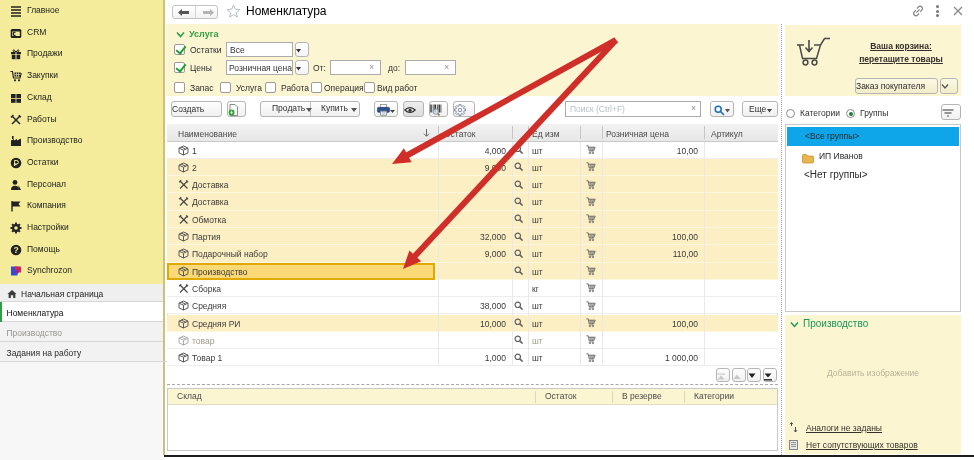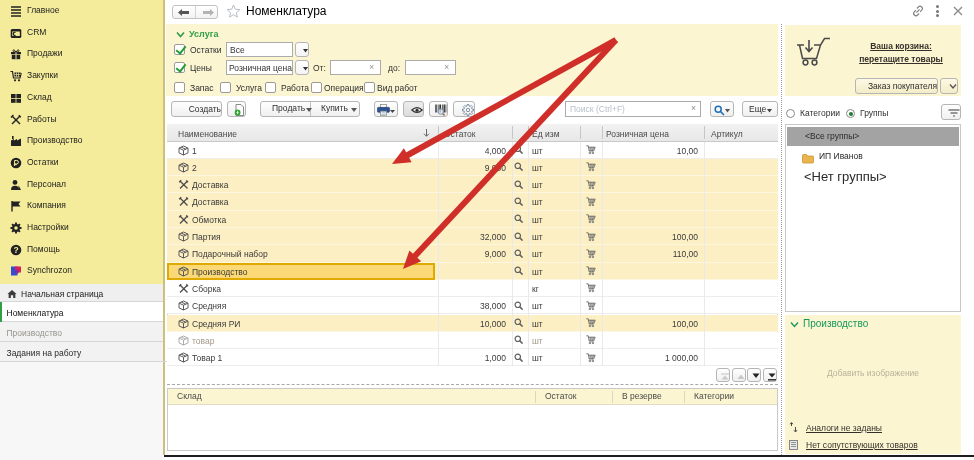--- a/index.html
+++ b/index.html
@@ -1,16 +1,16 @@
 <!DOCTYPE html>
 <html><head><meta charset="utf-8"><style>
 *{margin:0;padding:0;box-sizing:border-box}
 html,body{width:974px;height:460px;font-family:"Liberation Sans",sans-serif;background:#fff;overflow:hidden;position:relative}
 .a{position:absolute}
-.btn{position:absolute;background:linear-gradient(#fefefe,#f0f0f0);border:1px solid #b5b5b5;border-radius:3px;font-size:8.5px;color:#2e2e2e;text-align:right}
+.btn{position:absolute;background:linear-gradient(#fefefe,#f0f0f0);border:1px solid #b5b5b5;border-radius:3px;font-size:8.5px;color:#2e2e2e;text-align:left}
 .cb{position:absolute;width:11px;height:11px;background:#fff;border:1px solid #9a9a9a;border-radius:2px}
 .cb.on:after{content:"";position:absolute;left:2.5px;top:-1px;width:4px;height:8px;border:solid #259b38;border-width:0 2px 2px 0;transform:rotate(38deg)}
 .inp{position:absolute;background:#fff;border:1px solid #ababab;font-size:8.5px;color:#333;white-space:nowrap;overflow:hidden}
 .lbl{position:absolute;font-size:8.5px;color:#2e2e2e;white-space:nowrap}
 .mi{position:absolute;left:0;width:163px;height:22px}
 .mi svg{position:absolute;left:10px;top:5px}
 .mi span{position:absolute;left:27px;top:5px;font-size:8.5px;color:#1c1c1c;white-space:nowrap}
 .trow{position:absolute;left:167px;width:611px;height:17.3px;font-size:8.5px;color:#3a3a3a}
 .ry{background:#fcefc3;border-bottom:1px solid #fdf7e0}
 .rw{background:#fff;border-bottom:1px solid #ededed}
@@ -550,28 +550,28 @@
 <div class="lbl" style="left:800px;top:108px">Категории</div>
 <div class="a" style="left:846px;top:109px;width:9px;height:9px;border:1px solid #8a8a8a;border-radius:50%;background:#fff"></div>
 <div class="a" style="left:848.5px;top:111.5px;width:4px;height:4px;border-radius:50%;background:#1c7c30"></div>
 <div class="lbl" style="left:860px;top:108px">Группы</div>
 <div class="btn" style="left:941px;top:104px;width:20px;height:16px"><svg style="margin-top:4px" width="12" height="9" viewBox="0 0 12 9" stroke="#555" stroke-width="1.2">
       <path d="M0.5 1 H11.5"></path>
       <path d="M2.5 4 H9.5"></path>
       <path d="M5 7 H7"></path>
     </svg></div>
 <div class="a" style="left:785px;top:124px;width:176px;height:187.5px;background:#fff;border:1px solid #c9c9c9">
- <div class="a" style="left:1px;top:2px;width:172px;height:19px;background:#a3a3a3">
+ <div class="a" style="left:1px;top:2px;width:172px;height:19px;background:#0ea5e9">
   <span class="a" style="left:18px;top:4px;font-size:8.5px;color:#2a2a2a">&lt;Все группы&gt;</span>
     </div>
  <div class="a" style="left:16px;top:25px"><svg width="12" height="10" viewBox="0 0 12 10">
         <path d="M0.5 1.5 a1 1 0 0 1 1-1 h3 l1 1.5 h5 a1 1 0 0 1 1 1 v5 a1 1 0 0 1-1 1 h-9 a1 1 0 0 1-1-1 Z" fill="#eab54e" stroke="#c9952e" stroke-width="0.8"></path>
       </svg></div>
  <span class="a" style="left:33px;top:26px;font-size:8.5px;color:#2a2a2a">ИП Иванов</span>
- <span class="a" style="left:18px;top:44px;font-size:13px;color:#2a2a2a">&lt;Нет группы&gt;</span>
+ <span class="a" style="left:18px;top:44px;font-size:10px;color:#2a2a2a">&lt;Нет группы&gt;</span>
 </div>
 <div class="a" style="left:785px;top:315px;width:176px;height:139px;background:#fbf5d2"></div>
 <svg class="a" style="left:790px;top:321px" width="9" height="7" viewBox="0 0 9 7" fill="none" stroke="#17995a" stroke-width="1.4">
     <path d="M1 1.5 L4.5 5.5 L8 1.5"></path>
   </svg>
 <div class="a" style="left:803px;top:318px;font-size:10px;color:#17995a">Производство</div>
 <div class="a" style="left:785px;top:368px;width:176px;text-align:center;font-size:8.5px;color:#b8b29a">Добавить изображение</div>
 <svg class="a" style="left:789px;top:422px" width="10" height="11" viewBox="0 0 10 11" fill="none" stroke="#4a4a4a" stroke-width="1">
     <path d="M2.5 4 V0.8 M1 2.2 L2.5 0.6 L4 2.2"></path>
     <path d="M6.5 5 V9.8 M5 8.2 L6.5 10 L8 8.2"></path>

